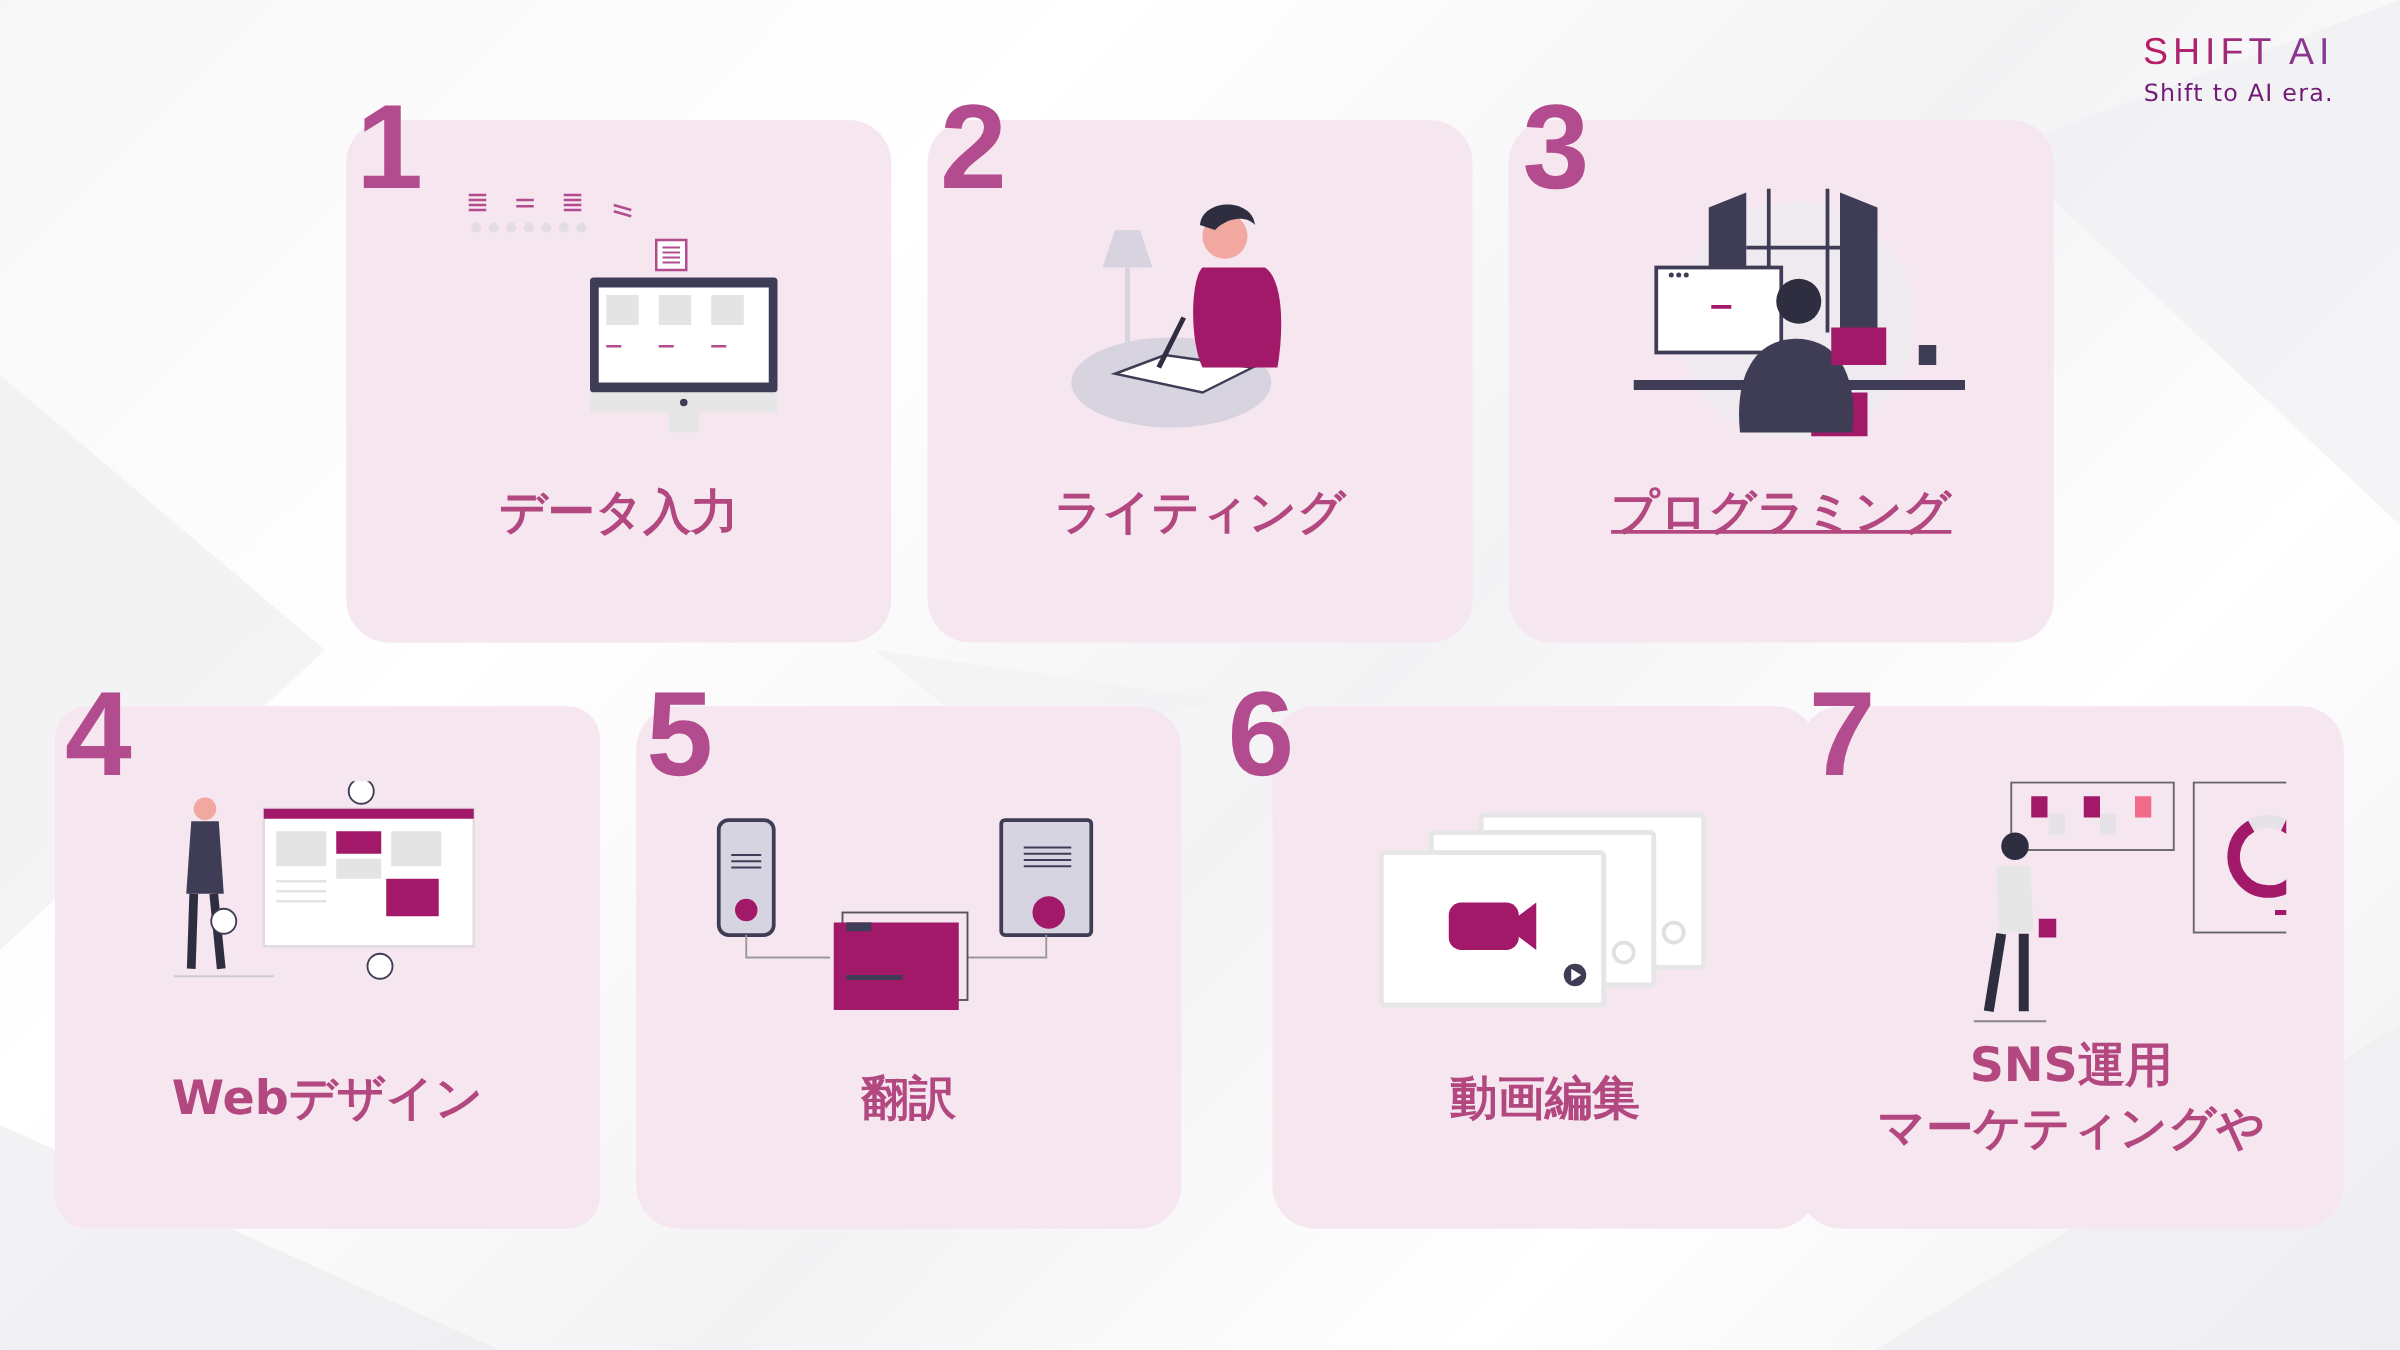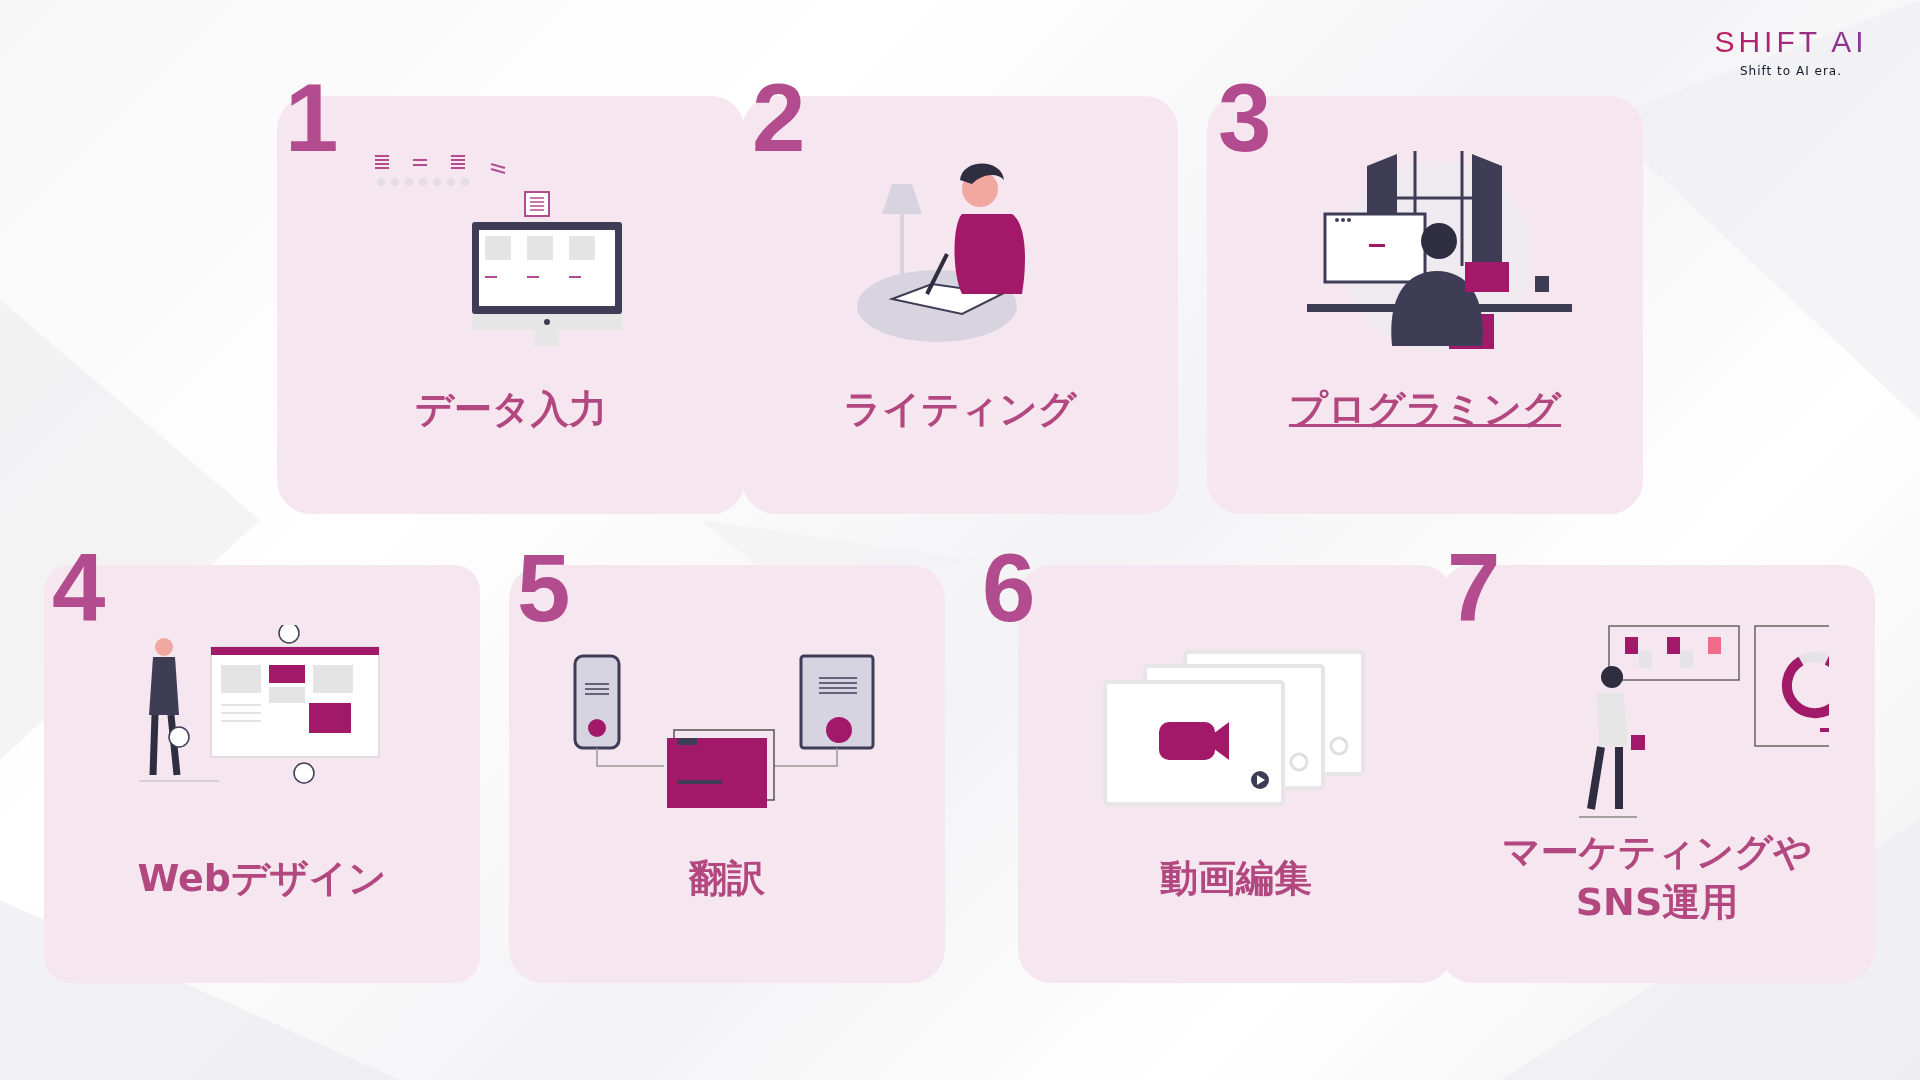--- a/index.html
+++ b/index.html
@@ -3,21 +3,21 @@
 <meta charset="utf-8">
 <style>
   html,body{margin:0;padding:0;}
   body{width:1920px;height:1080px;overflow:hidden;position:relative;
     font-family:"DejaVu Sans","Liberation Sans",sans-serif;
     background:linear-gradient(135deg,#f7f7f8 0%,#ffffff 30%,#f3f3f5 55%,#ffffff 75%,#efeff1 100%);}
   .bg-shape{position:absolute;pointer-events:none;}
   .logo{position:absolute;left:1696px;top:22px;width:190px;text-align:center;}
   .logo-main{font-family:"Liberation Sans",sans-serif;font-size:30px;letter-spacing:4px;font-weight:400;
     background:linear-gradient(90deg,#c2185b,#7b3fa0);-webkit-background-clip:text;background-clip:text;color:transparent;line-height:40px;}
-  .logo-sub{font-size:12px;color:#0f172a;letter-spacing:1px;margin-top:2px;}
+  .logo-sub{font-size:19px;color:#701a75;letter-spacing:1px;margin-top:2px;}
   .card{position:absolute;width:436px;height:418px;background:#f5e6ef;border-radius:34px;}
   .num{position:absolute;font-family:"Liberation Sans",sans-serif;font-weight:700;font-size:96px;color:#b24c8e;line-height:1;}
   .label{position:absolute;left:0;width:100%;text-align:center;font-weight:700;font-size:38px;color:#b2487f;line-height:50px;}
   .illus{position:absolute;}
 </style>
 </head>
 <body>
 
 <svg class="bg-shape" width="1920" height="1080" style="left:0;top:0;">
   <polygon points="0,300 260,520 0,760" fill="#ececef" opacity="0.6"></polygon>
@@ -25,21 +25,21 @@
   <polygon points="0,900 400,1080 0,1080" fill="#ededf0" opacity="0.7"></polygon>
   <polygon points="1500,1080 1920,820 1920,1080" fill="#eeeef1" opacity="0.7"></polygon>
   <polygon points="700,520 980,560 800,600" fill="#f2f2f4" opacity="0.8"></polygon>
 </svg>
 
 <div class="logo">
   <div class="logo-main">SHIFT AI</div>
   <div class="logo-sub">Shift to AI era.</div>
 </div>
 
-<div class="card" style="left:277px;top:96px;padding-left:32px;">
+<div class="card" style="left:277px;top:96px;">
   <svg class="illus" width="280" height="220" style="left:90px;top:50px;">
     <g stroke="#b24c8e" stroke-width="2">
       <line x1="8" y1="10" x2="22" y2="10"></line>
         <line x1="8" y1="14" x2="22" y2="14"></line>
         <line x1="8" y1="18" x2="22" y2="18"></line>
         <line x1="8" y1="22" x2="22" y2="22"></line>
       <line x1="46" y1="14" x2="60" y2="14"></line>
         <line x1="46" y1="19" x2="60" y2="19"></line>
       <line x1="84" y1="10" x2="98" y2="10"></line>
         <line x1="84" y1="14" x2="98" y2="14"></line>
@@ -206,17 +206,17 @@
     <circle cx="305" cy="60" r="28" fill="none" stroke="#e6e3e8" stroke-width="10"></circle>
     <path d="M318 35 A28 28 0 1 1 292 36" fill="none" stroke="#a3196a" stroke-width="10"></path>
     <rect x="311" y="103" width="20" height="4" fill="#a3196a"></rect>
     <circle cx="103" cy="52" r="11" fill="#2f2e41"></circle>
     <path d="M88 68 L115 68 L118 120 L90 122 Z" fill="#e6e6e6"></path>
     <path d="M92 122 L82 184 M110 122 L110 184" stroke="#2f2e41" stroke-width="8"></path>
     <rect x="122" y="110" width="14" height="15" fill="#a3196a"></rect>
     <line x1="70" y1="192" x2="128" y2="192" stroke="#888" stroke-width="1.5"></line>
   </svg>
   <div class="label" style="top:262px;">
+    <div>SNS運用</div>
     <div>マーケティングや</div>
-    <div>SNS運用</div>
   </div>
 </div>
 <div class="num" style="left:1447px;top:540px;">7</div>
 
 </body></html>

